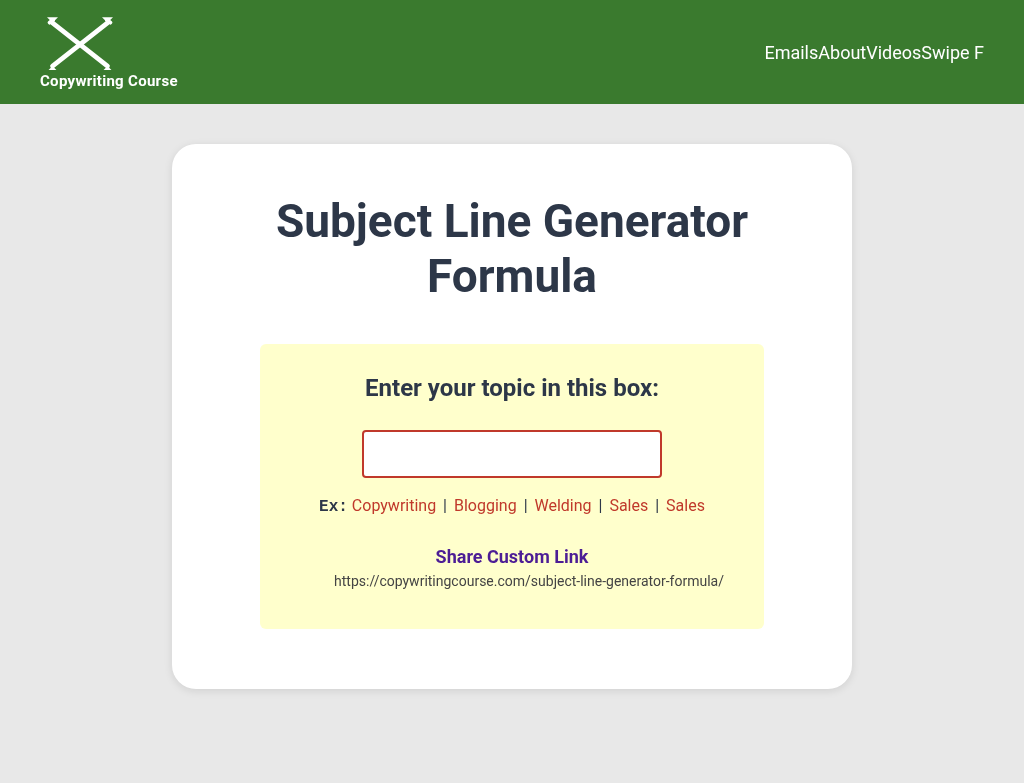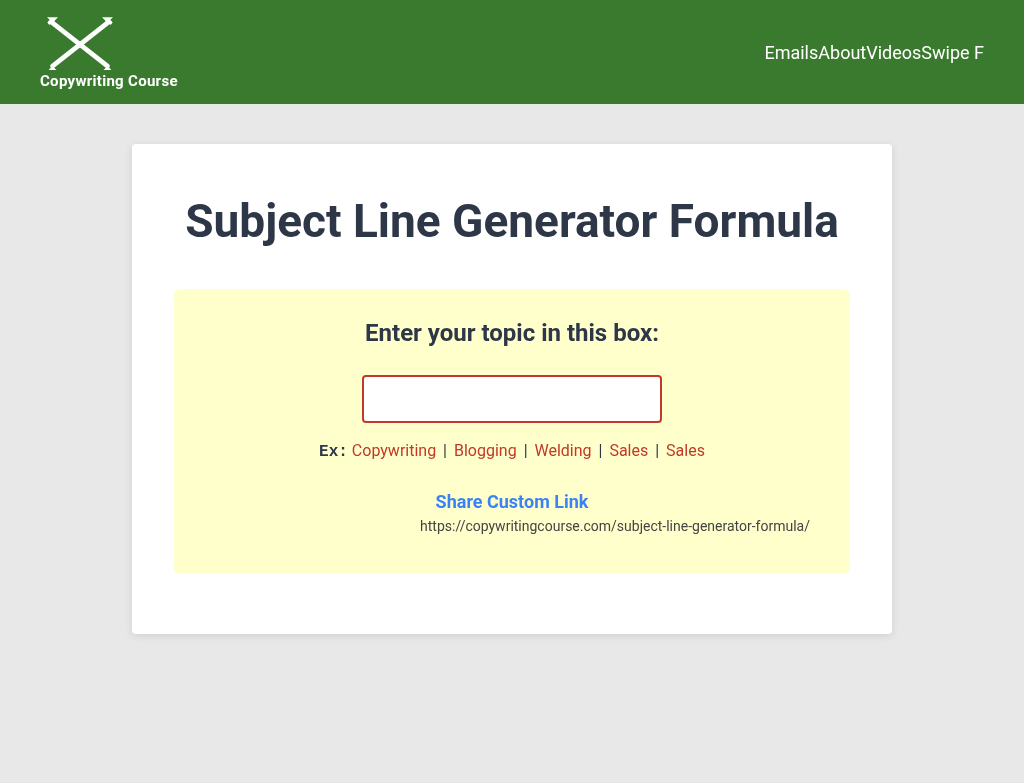--- a/index.html
+++ b/index.html
@@ -66,23 +66,23 @@
 
     
     .main-content {
       display: flex;
       justify-content: center;
       padding: 40px 20px;
     }
 
     .card {
       background: white;
-      border-radius: 4px;
-      padding: 50px 42px 60px;
-      width: 760px;
+      border-radius: 24px;
+      padding: 50px 88px 60px;
+      width: 680px;
       box-shadow: 0 2px 8px rgba(0,0,0,0.1);
     }
 
     .page-title {
       text-align: center;
       font-size: 46px;
       font-weight: 700;
       color: #2d3748;
       line-height: 1.2;
       margin-bottom: 40px;
@@ -138,21 +138,21 @@
       margin: 0 3px;
     }
 
     .share-section {
       margin-top: 10px;
     }
 
     .share-label {
       font-size: 18px;
       font-weight: 700;
-      color: #3b82f6;
+      color: #4c1d95;
       margin-bottom: 6px;
     }
 
     .share-url {
       font-size: 14px;
       color: #444;
       text-align: right;
     }
   </style>
 </head>

